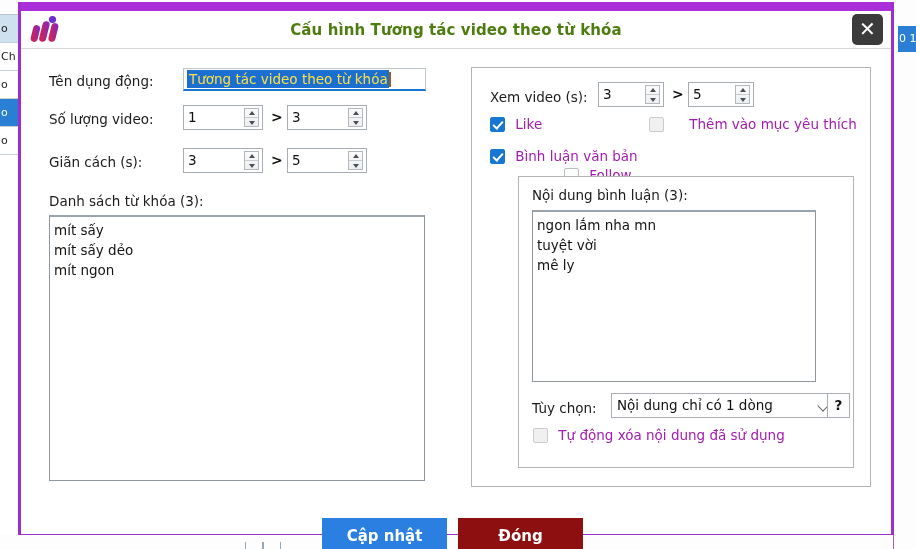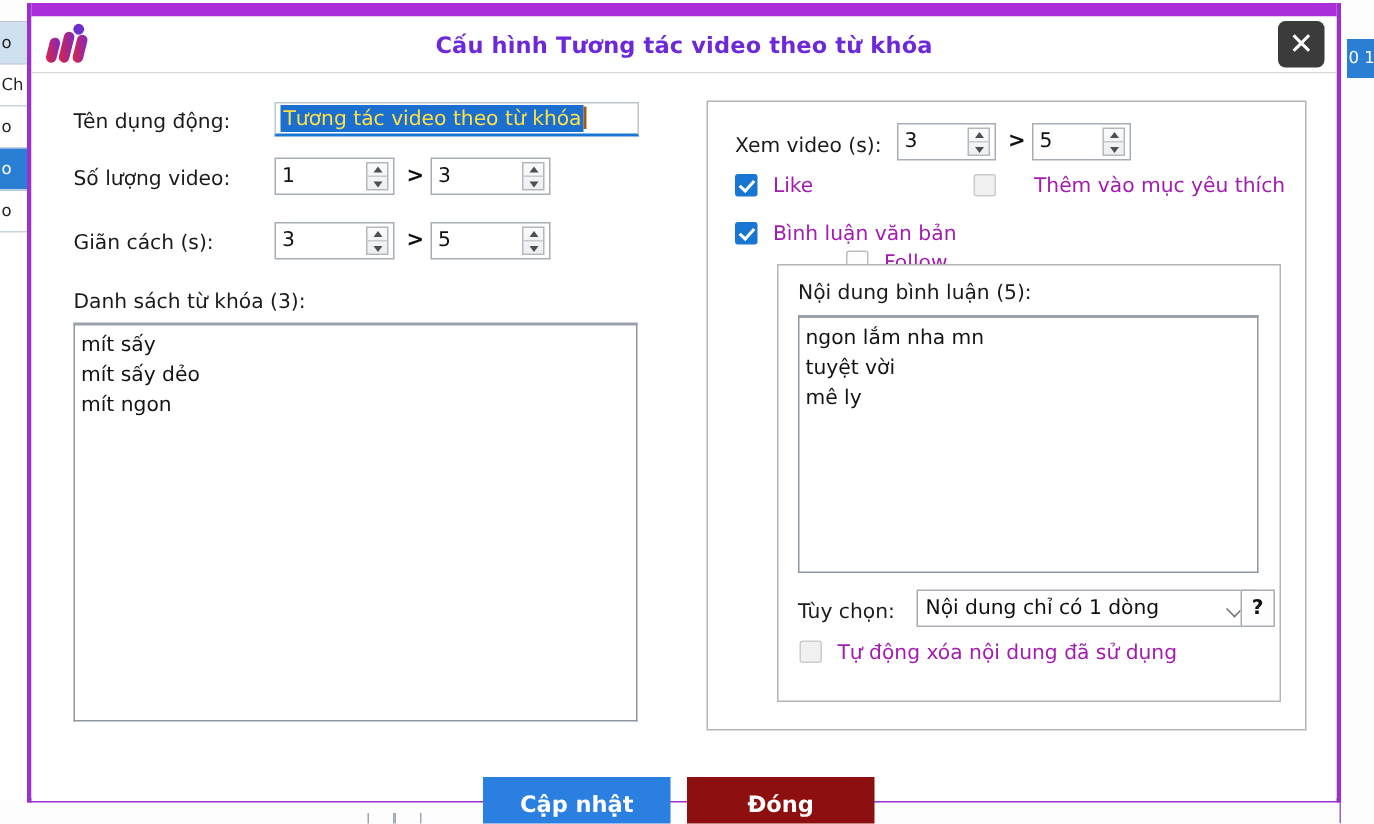--- a/index.html
+++ b/index.html
@@ -66,21 +66,21 @@
     border-bottom: 1px solid #d7d7d7;
   }
   .logo {
     position: absolute; left: 9px; top: 2px;
     width: 40px; height: 32px;
   }
   .title-text {
     position: absolute; left: 0; top: 0; width: 100%;
     text-align: center;
     line-height: 38px;
-    font-size: 15px; font-weight: bold; color: #6d28d9;
+    font-size: 15px; font-weight: bold; color: #4d7c0f;
     letter-spacing: .1px;
   }
   .close-btn {
     position: absolute; right: 8px; top: 3px;
     width: 31px; height: 31px;
     background: #3b3b3b;
     border-radius: 5px;
     color: #ffffff;
     font-size: 20px; font-weight: bold;
     line-height: 31px; text-align: center;
@@ -347,22 +347,22 @@
           <span class="cb dim"></span>
           <span style="margin-left:21px;">Thêm vào mục yêu thích</span>
         </div>
 
         <div class="cbrow" style="position:absolute;left:18px;top:80px;">
           <span class="cb checked"></span>
           <span style="margin-left:6px;">Bình luận văn bản</span>
         </div>
 
         <div class="groupbox" style="position:absolute;left:46px;top:108px;width:336px;height:292px;">
-          <div class="lbl" style="position:absolute;left:13px;top:10px;">Nội dung bình luận (5):</div>
-          <div class="listbox" style="position:absolute;left:13px;top:33px;width:307px;height:172px;">
+          <div class="lbl" style="position:absolute;left:13px;top:10px;">Nội dung bình luận (3):</div>
+          <div class="listbox" style="position:absolute;left:13px;top:33px;width:284px;height:172px;">
             <div>ngon lắm nha mn</div>
             <div>tuyệt vời</div>
             <div>mê ly</div>
           </div>
 
           <div class="lbl" style="position:absolute;left:13px;top:223px;">Tùy chọn:</div>
           <div class="combo" style="position:absolute;left:92px;top:216px;width:225px;">
             <span class="cval">Nội dung chỉ có 1 dòng</span>
             <span class="chev"></span>
           </div>

